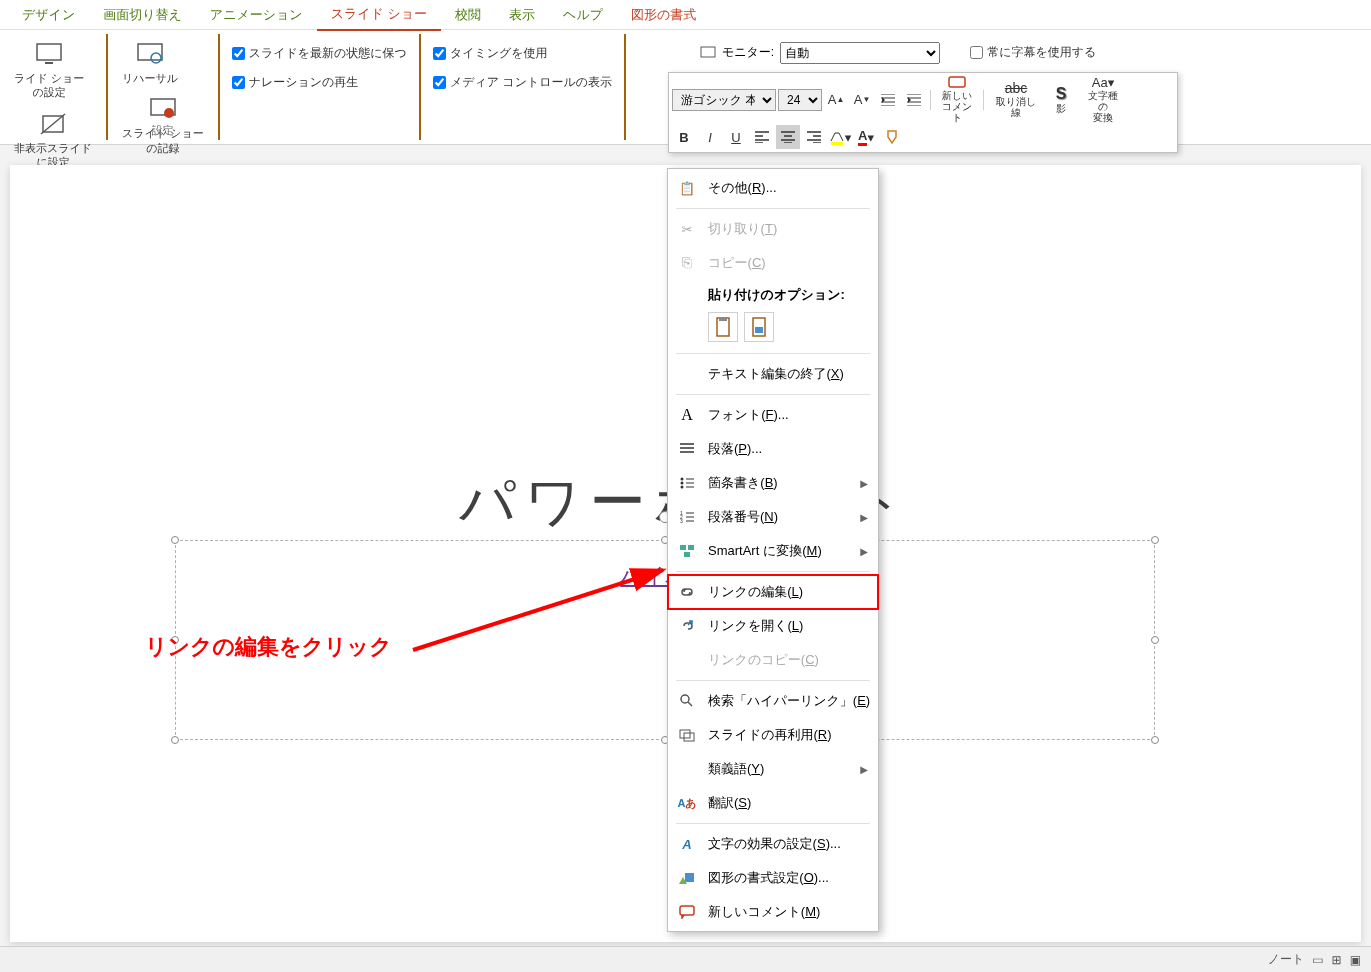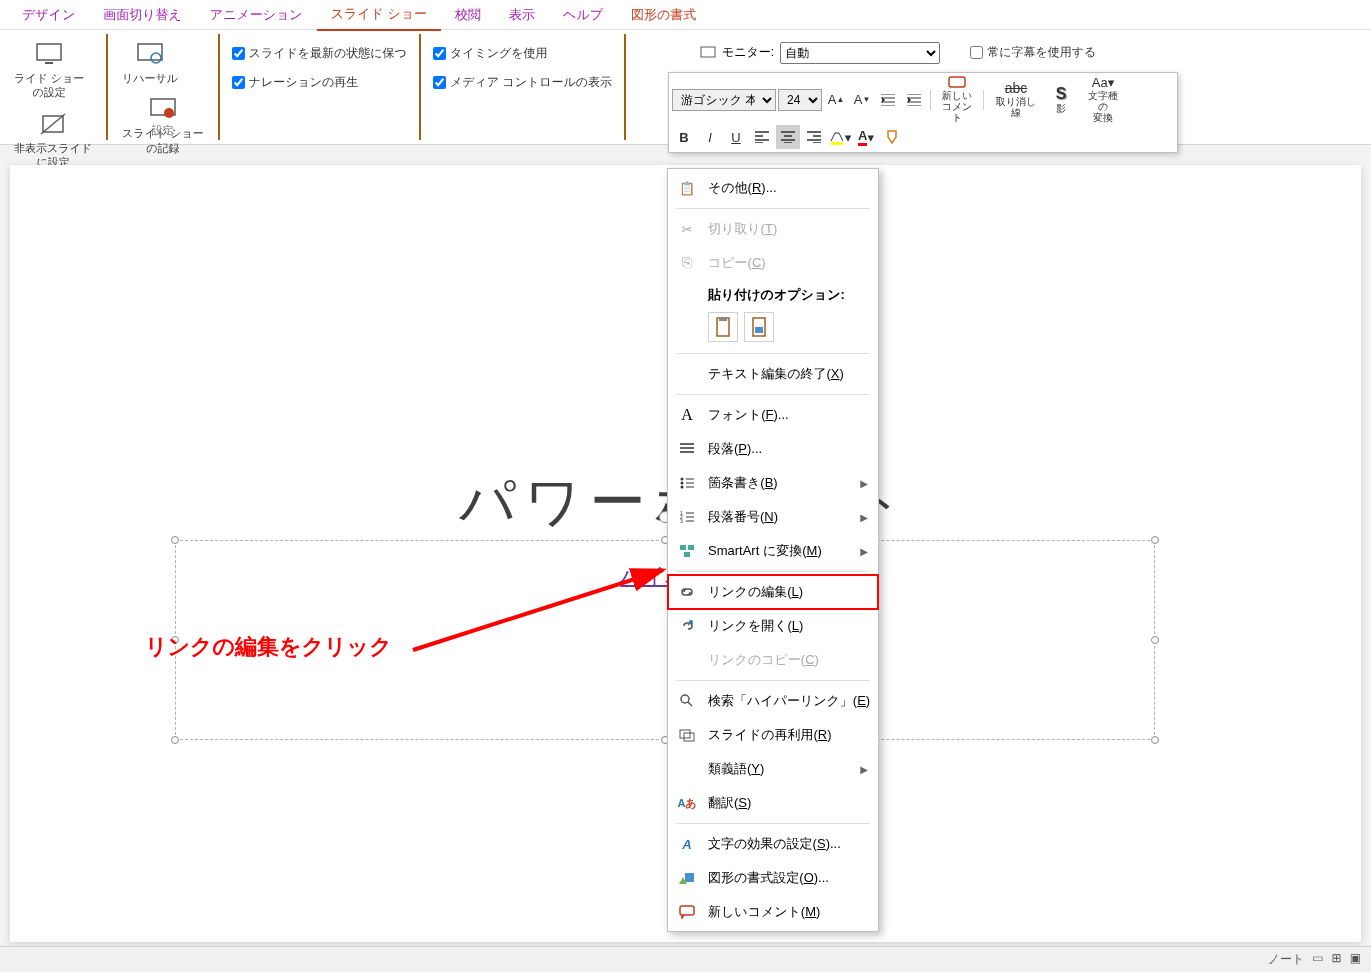--- a/index.html
+++ b/index.html
@@ -1,20 +1,20 @@
 <!DOCTYPE html>
 <html><head>
 <meta charset="utf-8">
 <style>
 * { margin: 0; padding: 0; box-sizing: border-box; font-family: "Yu Gothic UI", "Meiryo", sans-serif; }
 body { background: #f3f3f3; width: 1371px; height: 972px; overflow: hidden; position: relative; }
 
 
 .ribbon-tabs { display: flex; align-items: center; background: #fff; border-bottom: 1px solid #e0e0e0; height: 30px; padding-left: 8px; }
-.ribbon-tab { padding: 6px 14px; font-size: 13px; color: #a21caf; cursor: pointer; }
+.ribbon-tab { padding: 6px 14px; font-size: 13px; color: #4d7c0f; cursor: pointer; }
 .ribbon-tab.active { color: #c43e1c; border-bottom: 2px solid #c43e1c; font-weight: 500; }
 .ribbon-tab.format { color: #c43e1c; }
 
 
 .ribbon-content { background: #fff; border-bottom: 1px solid #d4d4d4; height: 115px; display: flex; padding: 4px 0; }
 .ribbon-group { display: flex; flex-direction: column; align-items: center; border-right: 2px solid #a16207; padding: 2px 8px; position: relative; }
 .ribbon-group-row { display: flex; align-items: flex-start; gap: 2px; flex-direction: column; }
 .ribbon-group-label { font-size: 11px; color: #666; position: absolute; bottom: 2px; left: 50%; transform: translateX(-50%); white-space: nowrap; }
 .ribbon-btn-lg { display: flex; flex-direction: column; align-items: center; padding: 4px 6px; cursor: pointer; font-size: 11px; color: #333; text-align: center; line-height: 1.3; gap: 3px; }
 .ribbon-icon-box { width: 32px; height: 28px; display: flex; align-items: center; justify-content: center; }
@@ -58,21 +58,21 @@
 .cm-icon { width: 22px; height: 22px; margin-right: 10px; display: flex; align-items: center; justify-content: center; flex-shrink: 0; }
 .cm-label { flex: 1; white-space: nowrap; }
 .cm-arrow { font-size: 10px; color: #666; }
 .cm-sep { height: 1px; background: #e0e0e0; margin: 3px 8px; }
 .cm-header { font-weight: bold; padding: 6px 10px 4px 40px; font-size: 13px; }
 .cm-paste-row { display: flex; gap: 6px; padding: 4px 10px 8px 40px; }
 .cm-paste-btn { width: 30px; height: 30px; border: 1px solid #d0d0d0; display: flex; align-items: center; justify-content: center; cursor: pointer; }
 .u { text-decoration: underline; }
 
 .status-bar { position: absolute; left: 0; right: 0; bottom: 0; height: 26px; background: #f0f0f0; border-top: 1px solid #d0d0d0; display: flex; align-items: center; padding: 0 10px; font-size: 12px; color: #555; }
-.status-right { margin-left: auto; display: flex; gap: 8px; align-items: flex-start; }
+.status-right { margin-left: auto; display: flex; gap: 8px; align-items: center; }
 </style>
 </head>
 <body>
 
 <div class="ribbon-tabs">
   <div class="ribbon-tab">デザイン</div>
   <div class="ribbon-tab">画面切り替え</div>
   <div class="ribbon-tab">アニメーション</div>
   <div class="ribbon-tab active">スライド ショー</div>
   <div class="ribbon-tab">校閲</div>

